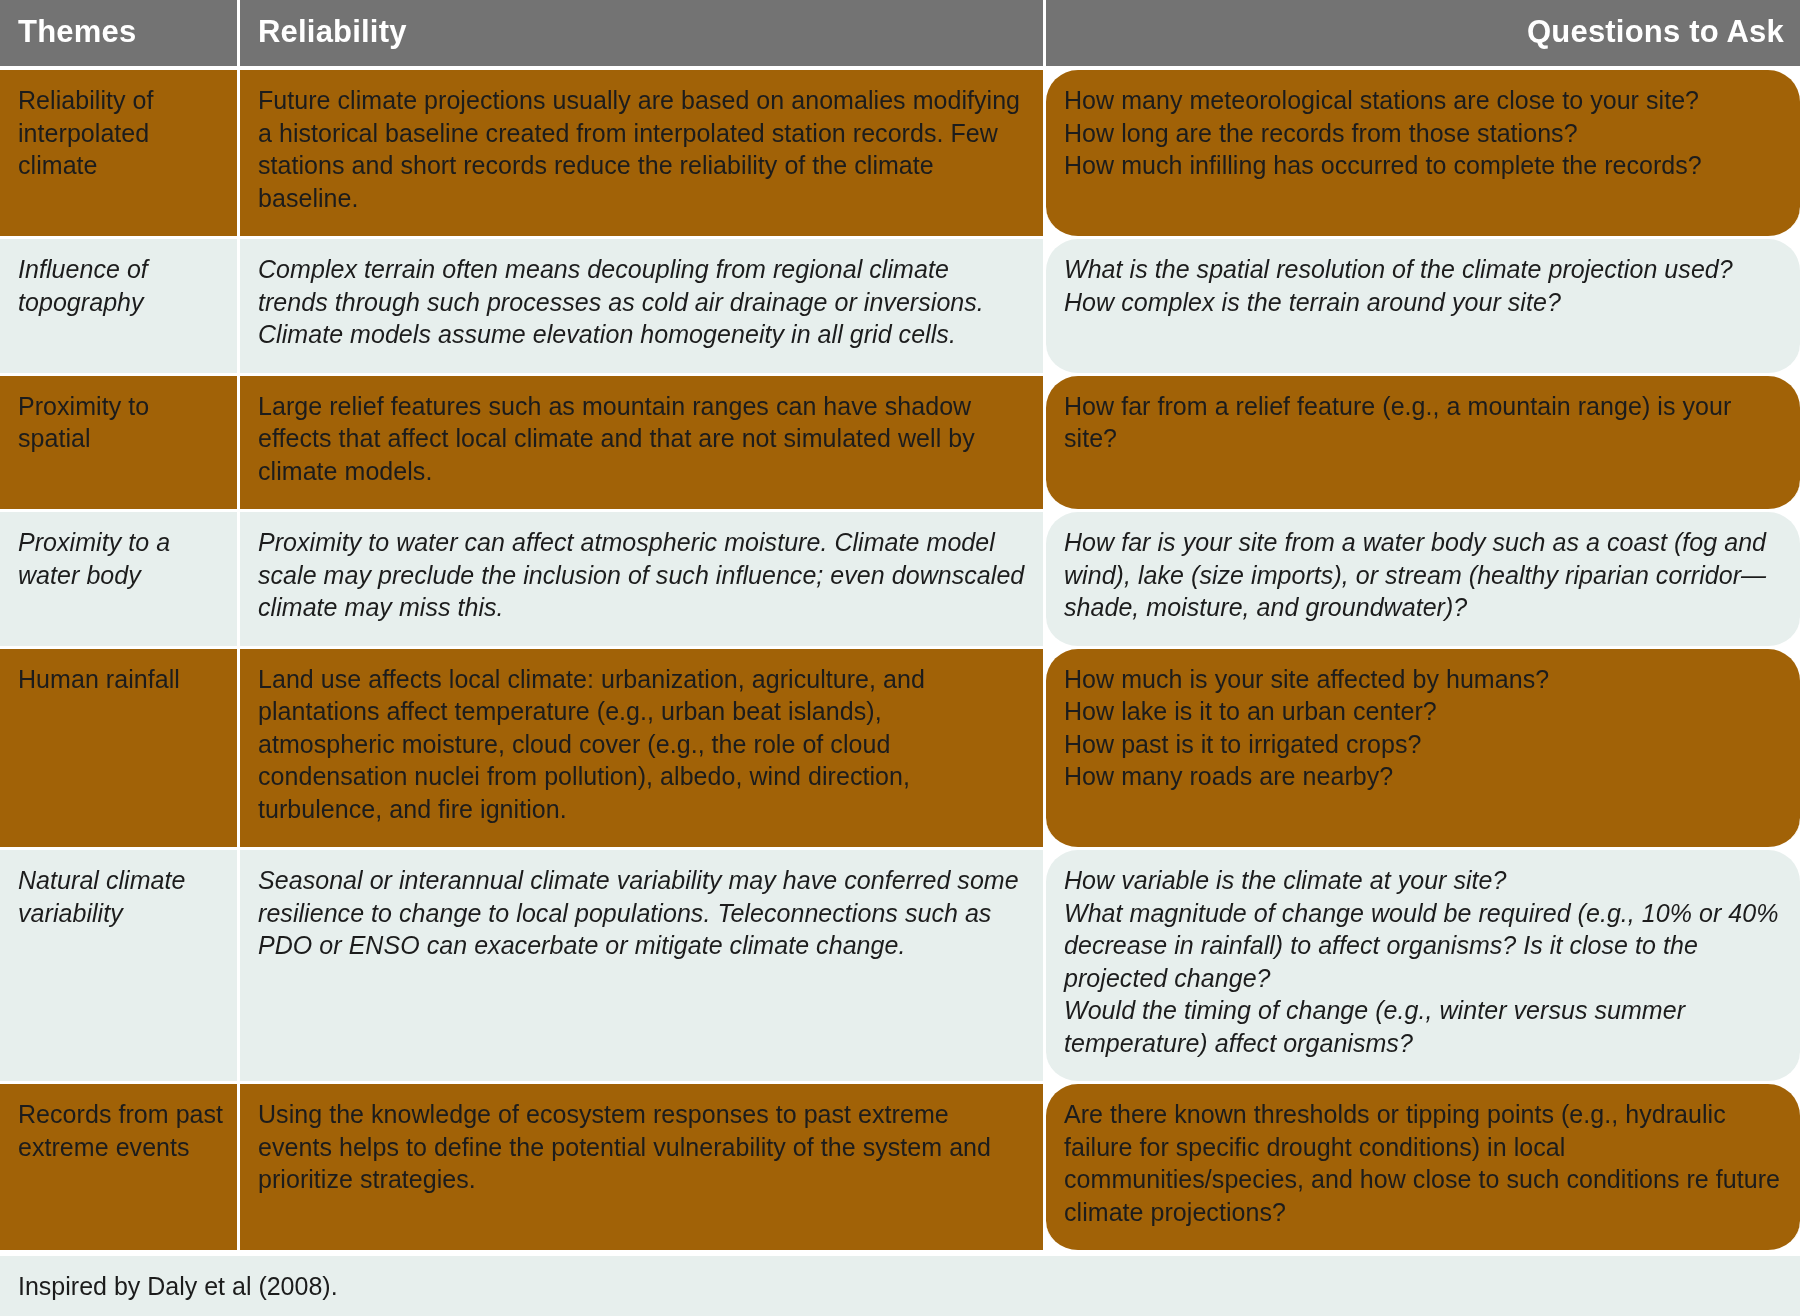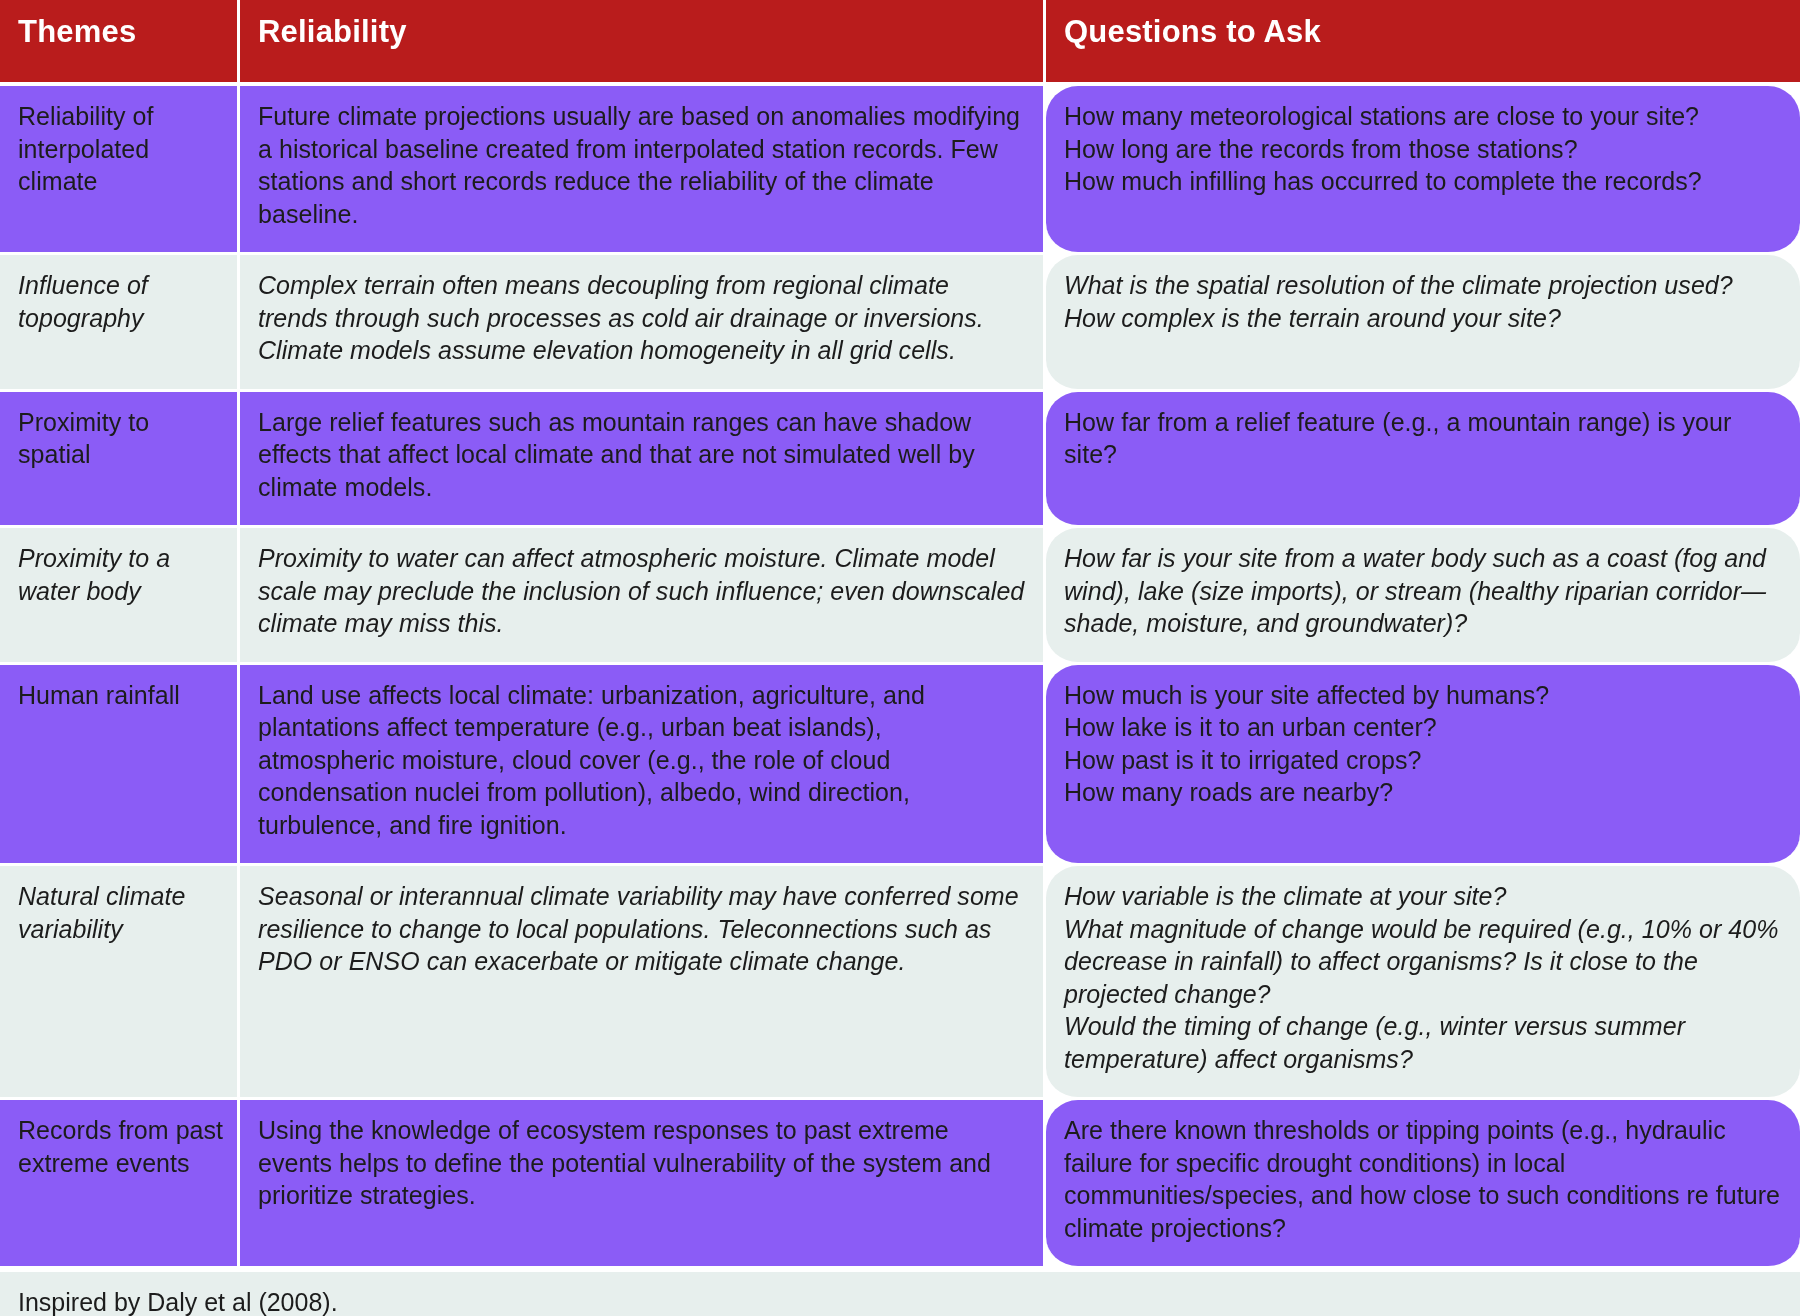--- a/index.html
+++ b/index.html
@@ -27,48 +27,48 @@
     border-spacing: 0;
     table-layout: fixed;
   }
 
   col.col-themes      { width: 240px; }
   col.col-assumptions { width: 806px; }
   col.col-questions   { width: 754px; }
 
   
   thead th {
-    background: #b91c1c;
+    background: #737373;
     color: #ffffff;
     font-size: 31px;
     font-weight: bold;
     text-align: left;
-    padding: 14px 16px 32px 18px;
+    padding: 14px 16px 16px 18px;
     height: 36px;
     vertical-align: middle;
     letter-spacing: 0.2px;
     border-right: 3px solid #ffffff;
     border-bottom: 4px solid #ffffff;
   }
-  thead th.last { border-right: none; }
+  thead th.last { border-right: none; text-align: right; }
 
   
   tbody td {
     font-size: 25px;
     line-height: 1.30;
     color: #1c1c1c;
     vertical-align: top;
     padding: 14px 18px 22px 18px;
     border-right: 3px solid #ffffff;
     border-bottom: 3px solid #ffffff;
     letter-spacing: 0.05px;
   }
   tbody td.last { border-right: none; border-radius: 32px; }
 
-  tbody tr.shade-dark  td { background: #8b5cf6; margin-left: 16px; }
+  tbody tr.shade-dark  td { background: #a16207; margin-left: 16px; }
   tbody tr.shade-light td { background: #e7efed; font-style: italic; }
 
   td.theme-cell {
     padding-right: 12px;
   }
 
   .qline { display: block; }
 
   
   tfoot td {

